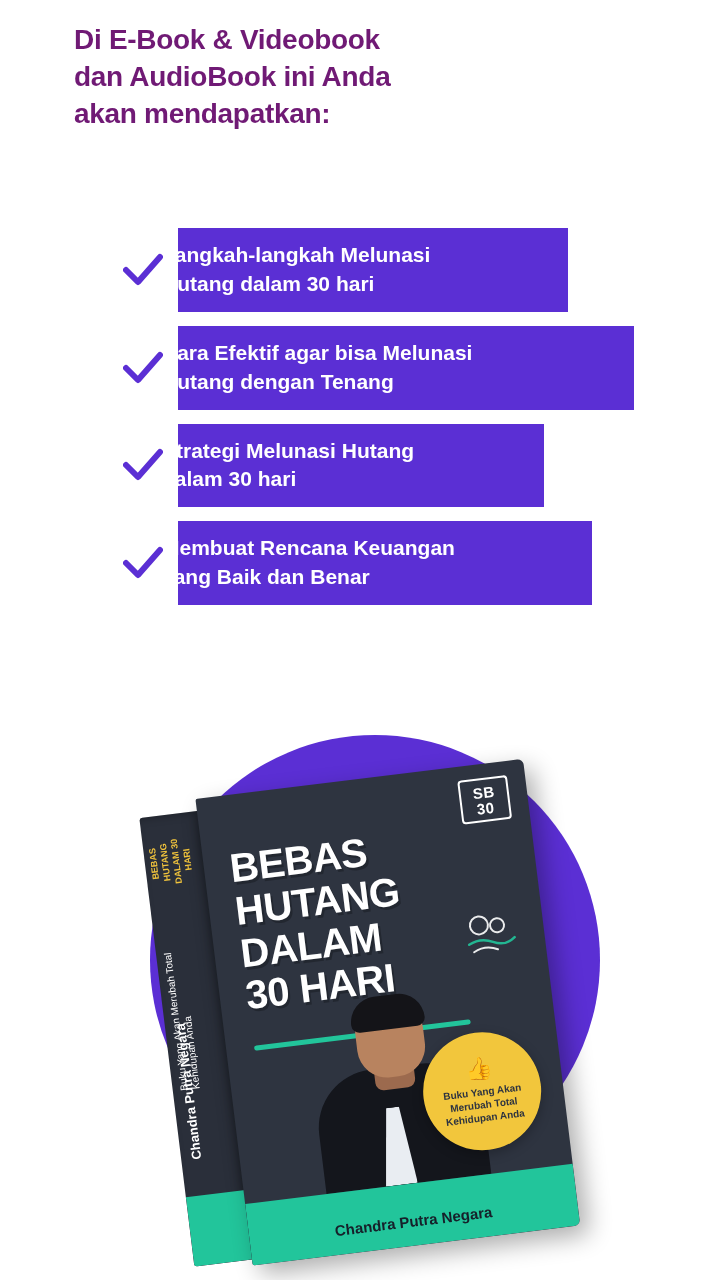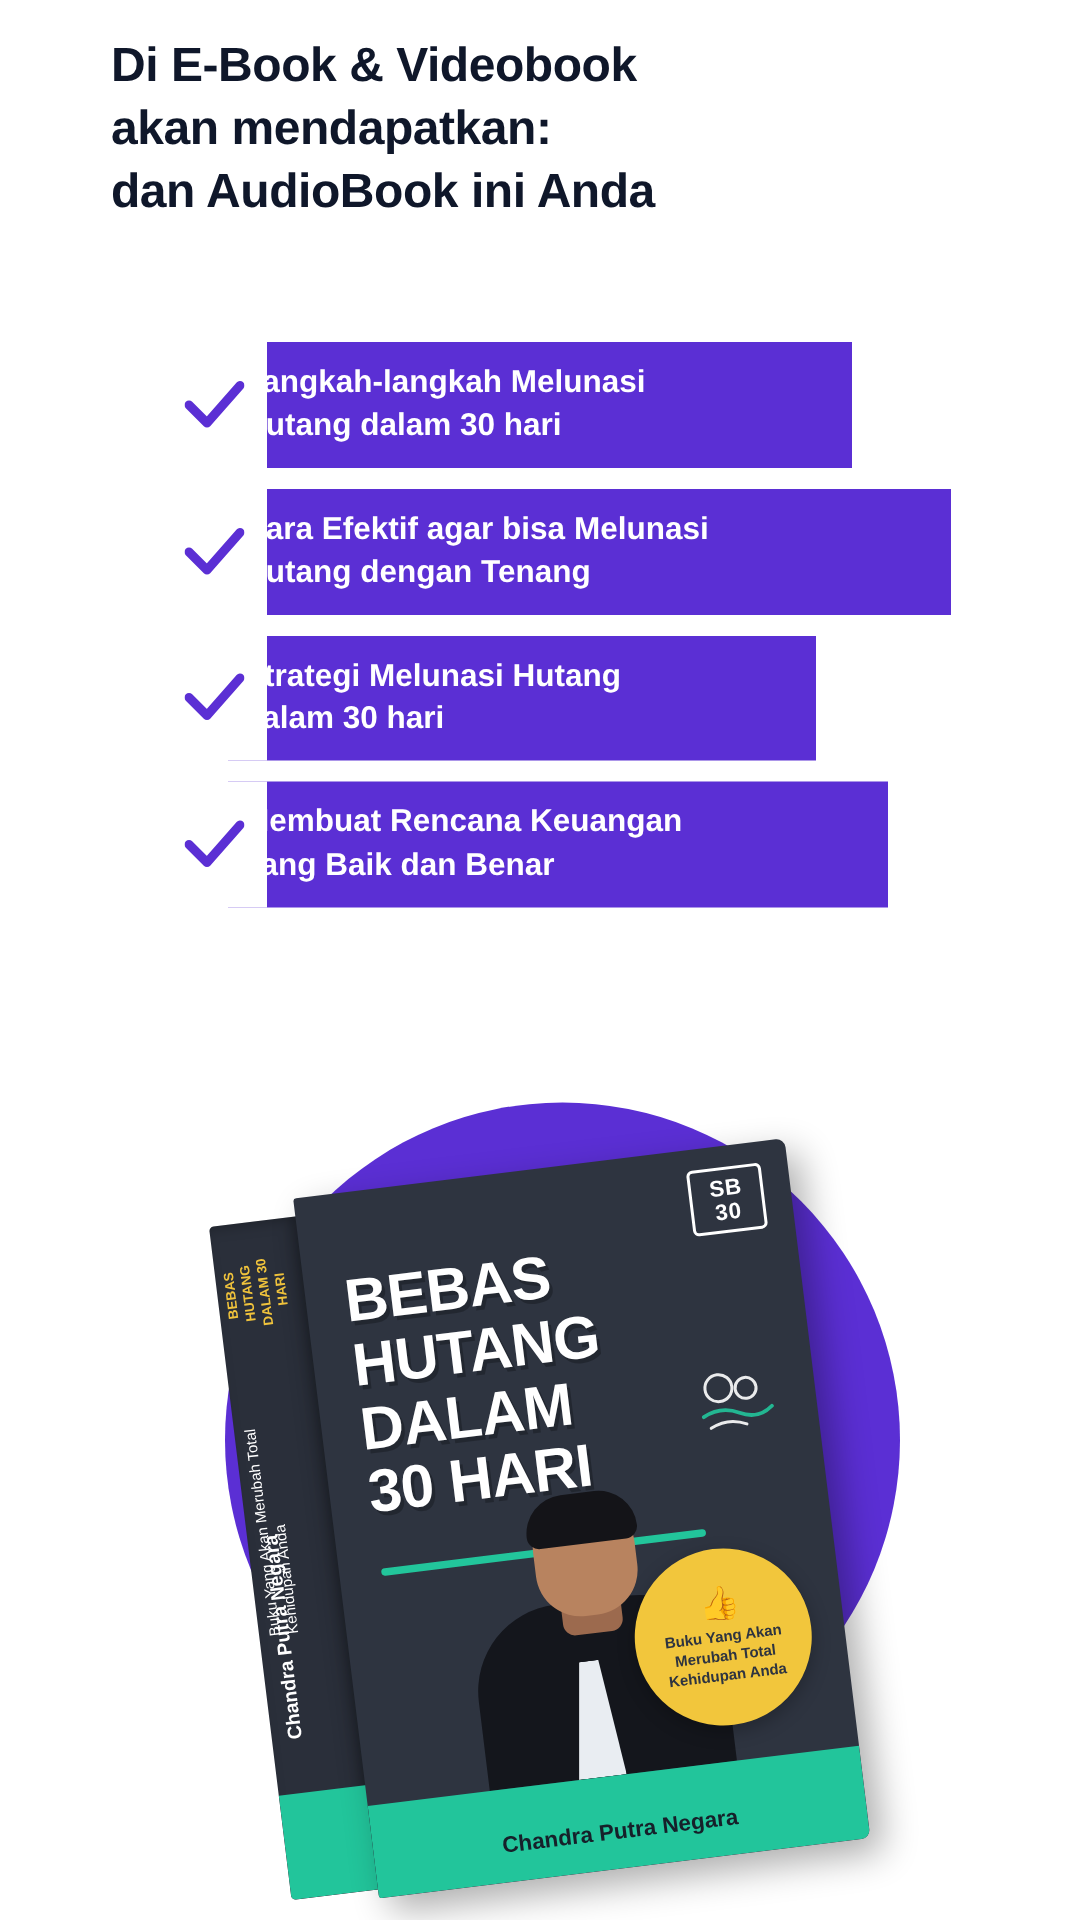--- a/index.html
+++ b/index.html
@@ -16,22 +16,22 @@
     height: 1280px;
     background: #ffffff;
   }
 
   
   .heading {
     position: absolute;
     left: 74px;
     top: 22px;
     width: 600px;
-    color: #0f172a;
-    font-size: 32px;
+    color: #701a75;
+    font-size: 28px;
     font-weight: bold;
     line-height: 1.32;
     letter-spacing: -0.3px;
   }
   .heading .line { display: block; white-space: nowrap; }
 
   
   .benefits {
     position: absolute;
     left: 108px;
@@ -320,22 +320,22 @@
     font-weight: bold;
   }
 </style>
 </head>
 <body>
 
 <div class="page">
 
   <div class="heading">
     <span class="line">Di E-Book &amp; Videobook</span>
+    <span class="line">dan AudioBook ini Anda</span>
     <span class="line">akan mendapatkan:</span>
-    <span class="line">dan AudioBook ini Anda</span>
   </div>
 
   <div class="benefits">
 
     <div class="benefit-row w1">
       <div class="check-wrap">
         <div class="check-circle">
           <svg width="40" height="34" viewBox="0 0 40 34" aria-hidden="true">
             <path d="M3 17 L15 29 L37 4" fill="none" stroke="#5b2fd4" stroke-width="6" stroke-linecap="round" stroke-linejoin="round"></path>
           </svg>

